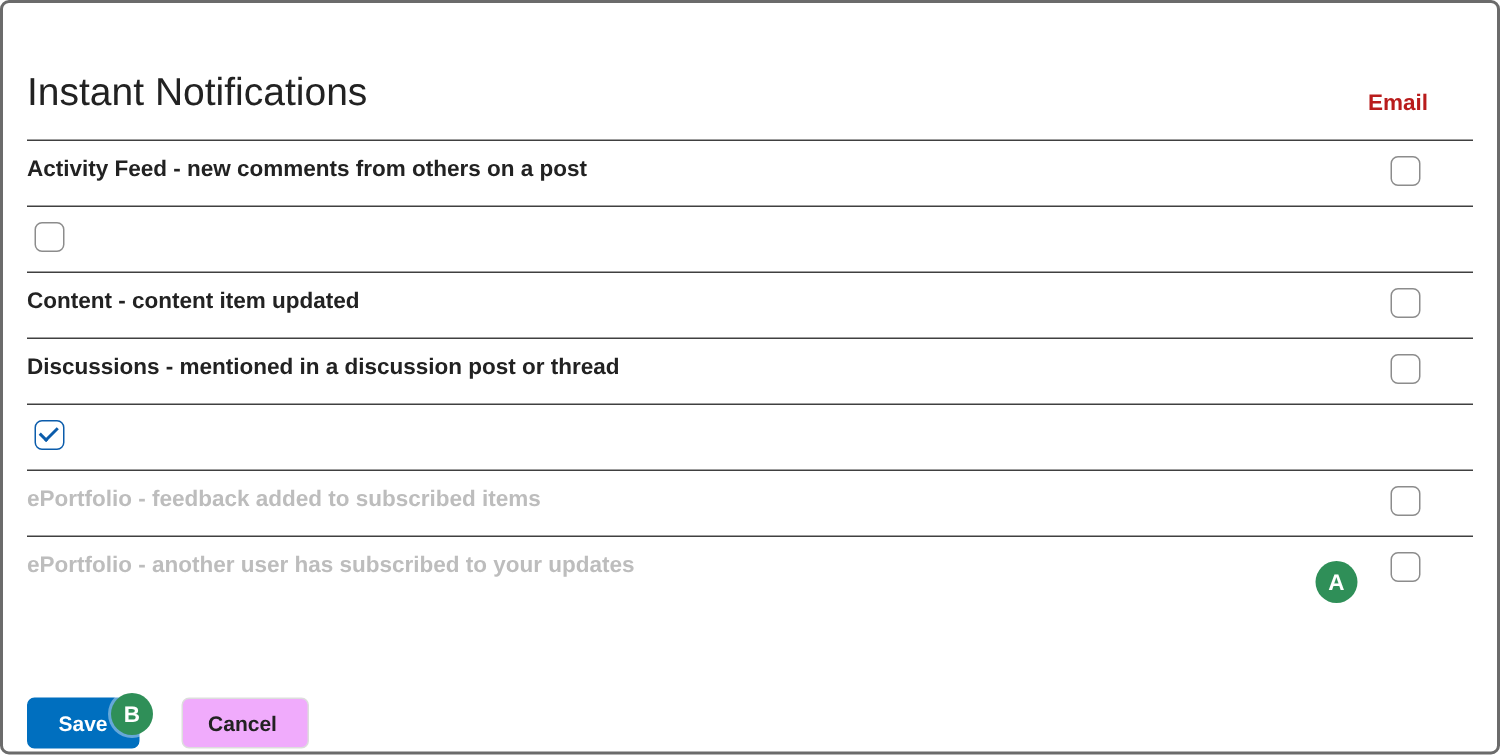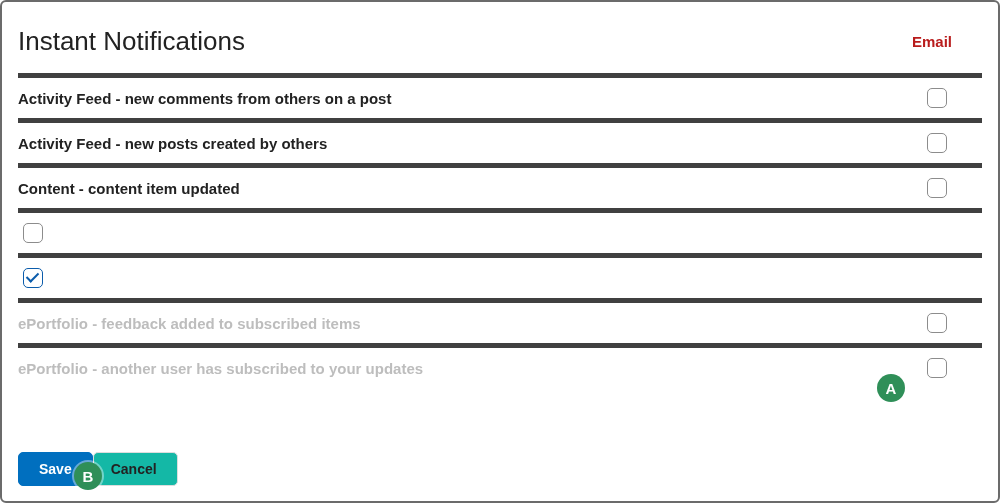--- a/index.html
+++ b/index.html
@@ -12,40 +12,41 @@
       background: #fff;
       overflow: hidden;
     }
     .content {
       position: absolute;
       top: 0; left: 0; right: 0;
       padding: 24px 16px 0 16px;
     }
     .header-row {
       display: flex;
-      align-items: center;
+      align-items: flex-end;
       justify-content: space-between;
       padding: 0 0 16px 0;
+      margin-top: 20px;
     }
     .page-title {
       font-size: 26px;
       font-weight: 400;
       color: #222;
     }
     .col-head {
       font-size: 15px;
       font-weight: 700;
       color: #b91c1c;
       padding-right: 30px;
     }
     .row {
       display: flex;
-      align-items: center;
+      align-items: flex-start;
       justify-content: space-between;
-      border-top: 5px solid #404040;
+      border-top: 1px solid #404040;
       padding: 10px 0 10px 0;
       min-height: 44px;
     }
     .row-label {
       font-size: 15px;
       font-weight: 700;
       color: #222;
     }
     .cb-cell {
       width: 60px;
@@ -77,23 +78,23 @@
       transform: rotate(45deg);
     }
     .footer-bar {
       position: absolute;
       left: 2px; right: 2px;
       bottom: 2px;
       height: 48px;
       background: #fff;
       border-top: 1px solid transparent;
       display: flex;
-      align-items: flex-start;
+      align-items: flex-end;
       padding-left: 14px;
-      gap: 0;
+      gap: 28px;
     }
     .fade {
       position: absolute;
       left: 2px; right: 2px;
       bottom: 2px;
       height: 72px;
       background: linear-gradient(to bottom, rgba(255,255,255,0) 0%, rgba(255,255,255,0.9) 40%, #fff 70%);
       pointer-events: none;
     }
     .faded-text {
@@ -105,21 +106,21 @@
       border-radius: 5px;
       cursor: pointer;
       font-weight: 600;
     }
     .btn-primary {
       background: #006fbf;
       color: #fff;
       border: 1px solid #006fbf;
     }
     .btn-secondary {
-      background: #14b8a6;
+      background: #f0abfc;
       color: #222;
       border: 1px solid #ddd;
       padding-left: 17px;
     }
     .marker {
       position: absolute;
       width: 28px;
       height: 28px;
       border-radius: 50%;
       background: #2f8f58;
@@ -145,32 +146,32 @@
       <div class="col-head">Email</div>
     </div>
     <div id="rows-container">
         <div class="row">
           <div class="row-label">Activity Feed - new comments from others on a post</div>
           <div class="cb-cell">
             <input type="checkbox" class="cb" style="">
           </div>
         </div>
         <div class="row">
-          <div class="row-label">Activity Feed - new posts created by others</div>
           <div class="cb-cell">
             <input type="checkbox" class="cb" style="">
           </div>
         </div>
         <div class="row">
           <div class="row-label">Content - content item updated</div>
           <div class="cb-cell">
             <input type="checkbox" class="cb" style="">
           </div>
         </div>
         <div class="row">
+          <div class="row-label">Discussions - mentioned in a discussion post or thread</div>
           <div class="cb-cell">
             <input type="checkbox" class="cb" style="">
           </div>
         </div>
         <div class="row">
           <div class="cb-cell">
             <input type="checkbox" class="cb" checked="" style="">
           </div>
         </div>
         <div class="row">

